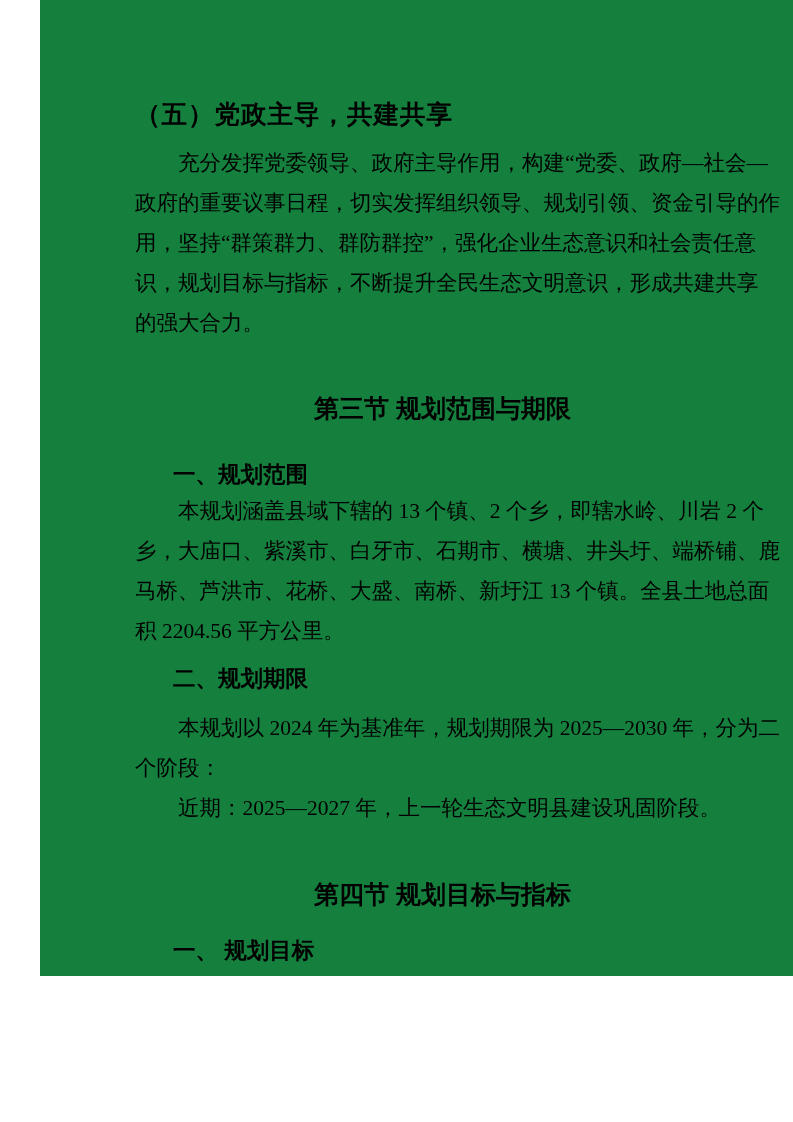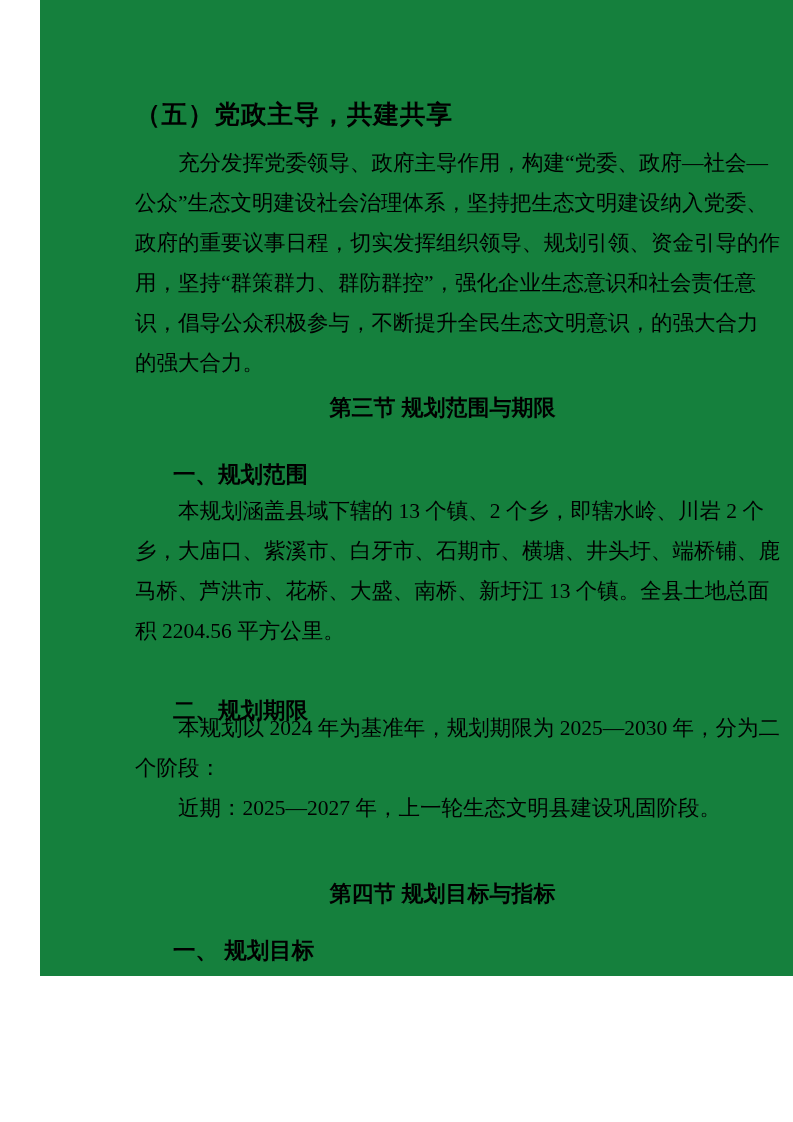--- a/index.html
+++ b/index.html
@@ -27,21 +27,21 @@
     font-weight: bold;
     font-size: 25.5px;
     line-height: 30px;
     letter-spacing: 1px;
     font-family: "Liberation Serif", "DejaVu Serif", serif;
   }
   
   .sec {
     text-align: center;
     font-weight: bold;
-    font-size: 22px;
+    font-size: 25px;
     line-height: 32px;
     font-family: "Liberation Sans", "DejaVu Sans", sans-serif;
   }
   
   .sub {
     font-weight: bold;
     font-size: 22.5px;
     line-height: 30px;
     padding-left: 38px;
     font-family: "Liberation Sans", "DejaVu Sans", sans-serif;
@@ -69,39 +69,38 @@
 </style>
 </head>
 <body>
 
 <div class="page">
 
   <div class="block h-kai" style="top:100px">（五）党政主导，共建共享</div>
 
   <div class="block para" style="top:143px">
     <div class="line first">充分发挥党委领导、政府主导作用，构建“党委、政府—社会—</div>
-    <div class="line">公众”生态文明建设社会治理体系，坚持把生态文明建设纳入党委、</div>
     <div class="line">政府的重要议事日程，切实发挥组织领导、规划引领、资金引导的作</div>
     <div class="line">用，坚持“群策群力、群防群控”，强化企业生态意识和社会责任意</div>
-    <div class="line">识，倡导公众积极参与，不断提升全民生态文明意识，的强大合力</div>
+    <div class="line">识，规划目标与指标，不断提升全民生态文明意识，形成共建共享</div>
     <div class="line final">的强大合力。</div>
   </div>
 
   <div class="block sec" style="top:392px">第三节 规划范围与期限</div>
 
   <div class="block sub" style="top:460px">一、规划范围</div>
 
   <div class="block para" style="top:491px">
     <div class="line first">本规划涵盖县域下辖的 13 个镇、2 个乡，即辖水岭、川岩 2 个</div>
     <div class="line">乡，大庙口、紫溪市、白牙市、石期市、横塘、井头圩、端桥铺、鹿</div>
     <div class="line">马桥、芦洪市、花桥、大盛、南桥、新圩江 13 个镇。全县土地总面</div>
     <div class="line final">积 2204.56 平方公里。</div>
   </div>
 
-  <div class="block sub" style="top:696px">二、规划期限</div>
+  <div class="block sub" style="top:664px">二、规划期限</div>
 
   <div class="block para" style="top:708px">
     <div class="line first">本规划以 2024 年为基准年，规划期限为 2025—2030 年，分为二</div>
     <div class="line final">个阶段：</div>
   </div>
 
   <div class="block para" style="top:788px">
     <div class="line first final">近期：2025—2027 年，上一轮生态文明县建设巩固阶段。</div>
   </div>
 

